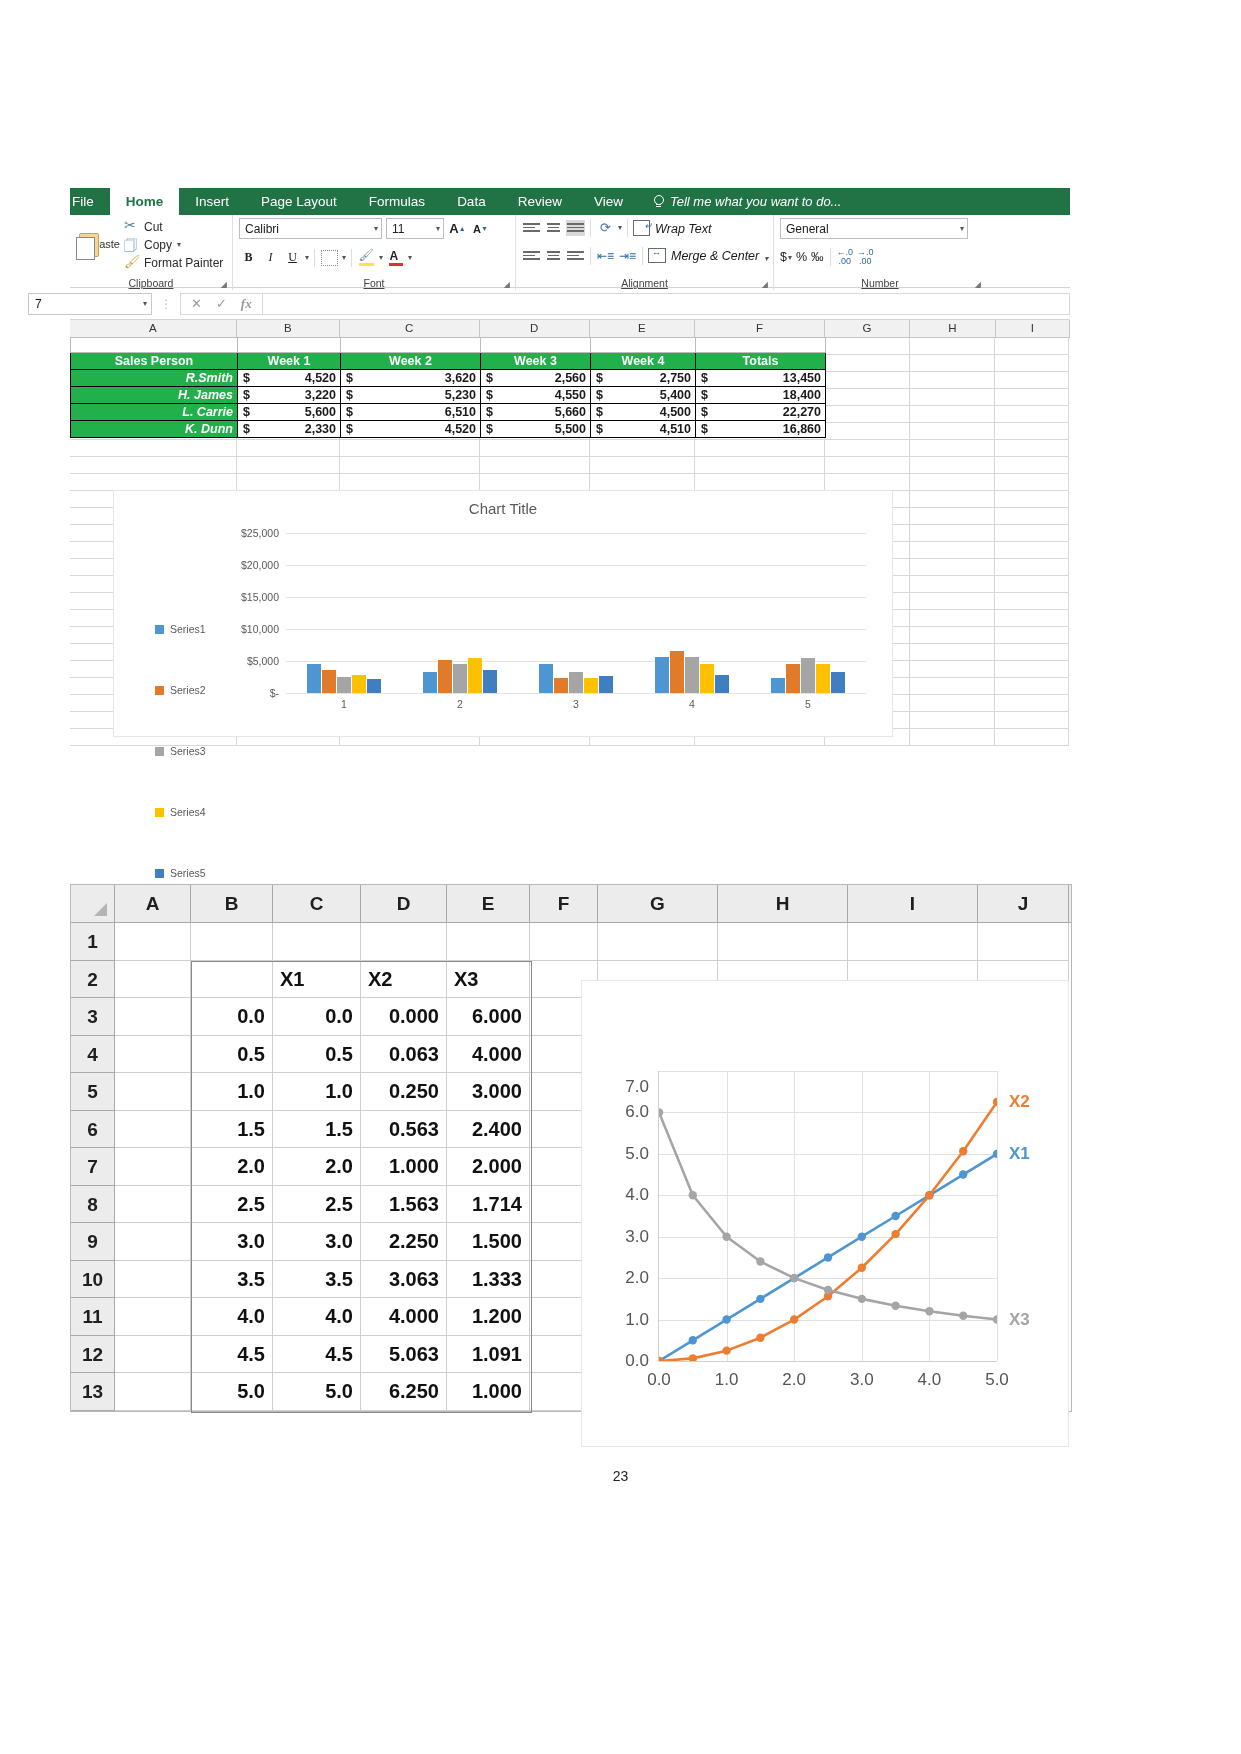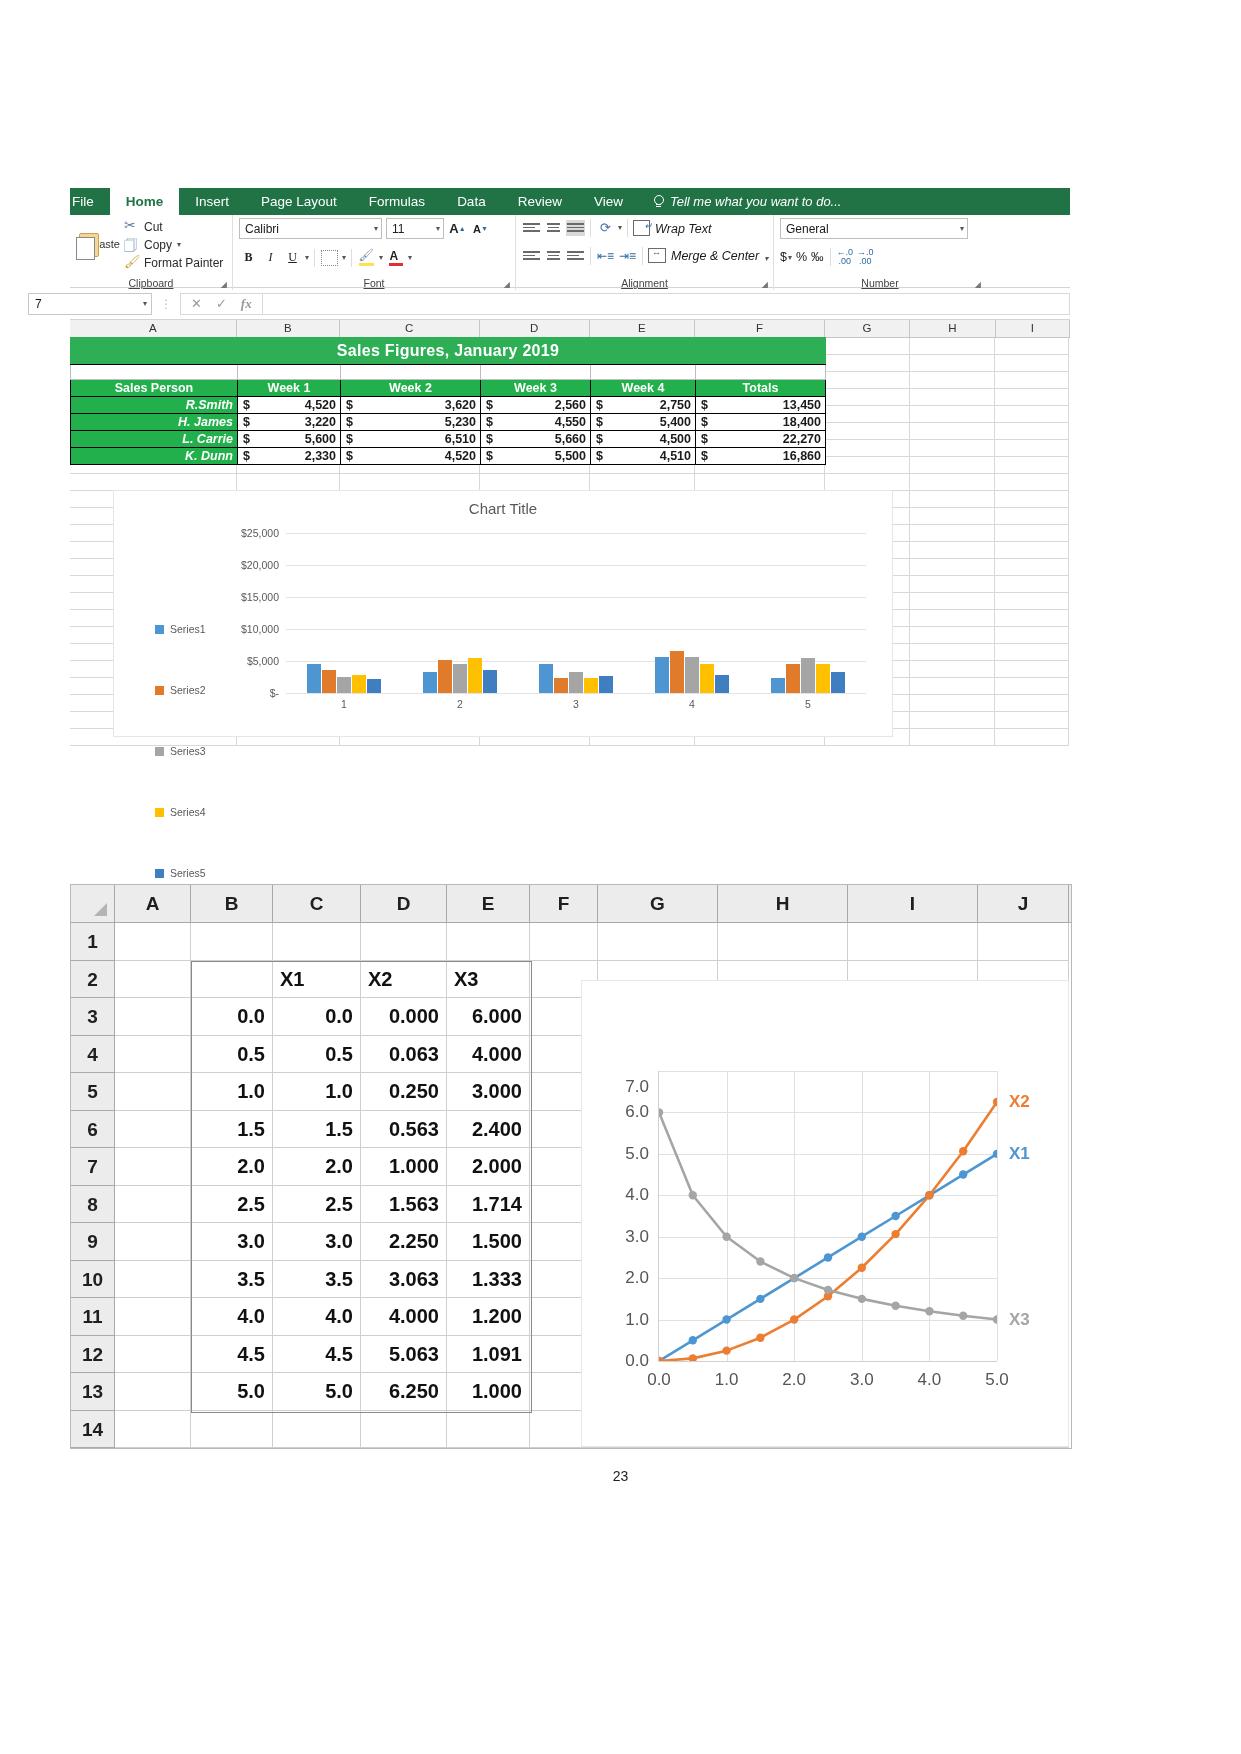--- a/index.html
+++ b/index.html
@@ -643,23 +643,20 @@
           <div style="width: 105px;"></div>
           <div style="width: 130px;"></div>
           <div style="width: 85px;"></div>
           <div style="width: 85px;"></div>
           <div style="width: 74px;"></div>
         </div>
       </div>
 
     <table class="dtable" style="top:17px">
       <tbody>
-          <tr>
-        <td class="title-cell" colspan="6" style="width:755px;height:27px">Sales Figures, January 2019</td>
-      </tr>
       <tr class="blankrow">
         <td style="width:167px"></td>
         <td style="width:103px"></td>
         <td style="width:140px"></td>
         <td style="width:110px"></td>
         <td style="width:105px"></td>
         <td style="width:130px"></td>
       </tr>
       <tr>
         <td class="hdr-cell">Sales Person</td>
@@ -1102,30 +1099,17 @@
         <div class="s2-cell num" style="width: 82px;">5.0</div>
         <div class="s2-cell num" style="width: 88px;">5.0</div>
         <div class="s2-cell num" style="width: 86px;">6.250</div>
         <div class="s2-cell num" style="width: 83px;">1.000</div>
         <div class="s2-cell num" style="width: 68px;"></div>
         <div class="s2-cell num" style="width: 120px;"></div>
         <div class="s2-cell num" style="width: 130px;"></div>
         <div class="s2-cell num" style="width: 130px;"></div>
         <div class="s2-cell num" style="width: 91px;"></div>
       </div>
-      <div class="s2-row">
-        <div class="s2-rowhdr" style="width: 44px;">14</div>
-        <div class="s2-cell num" style="width: 76px;"></div>
-        <div class="s2-cell num" style="width: 82px;"></div>
-        <div class="s2-cell num" style="width: 88px;"></div>
-        <div class="s2-cell num" style="width: 86px;"></div>
-        <div class="s2-cell num" style="width: 83px;"></div>
-        <div class="s2-cell num" style="width: 68px;"></div>
-        <div class="s2-cell num" style="width: 120px;"></div>
-        <div class="s2-cell num" style="width: 130px;"></div>
-        <div class="s2-cell num" style="width: 130px;"></div>
-        <div class="s2-cell num" style="width: 91px;"></div>
-      </div>
       <div style="position: absolute; left: 120px; top: 37.5px; width: 339px; height: 450px; border: 1.5px solid rgb(138, 138, 138); pointer-events: none;"></div>
     </div>
 </div>
 
 <div class="pagenum">23</div>
 
 </body></html>

